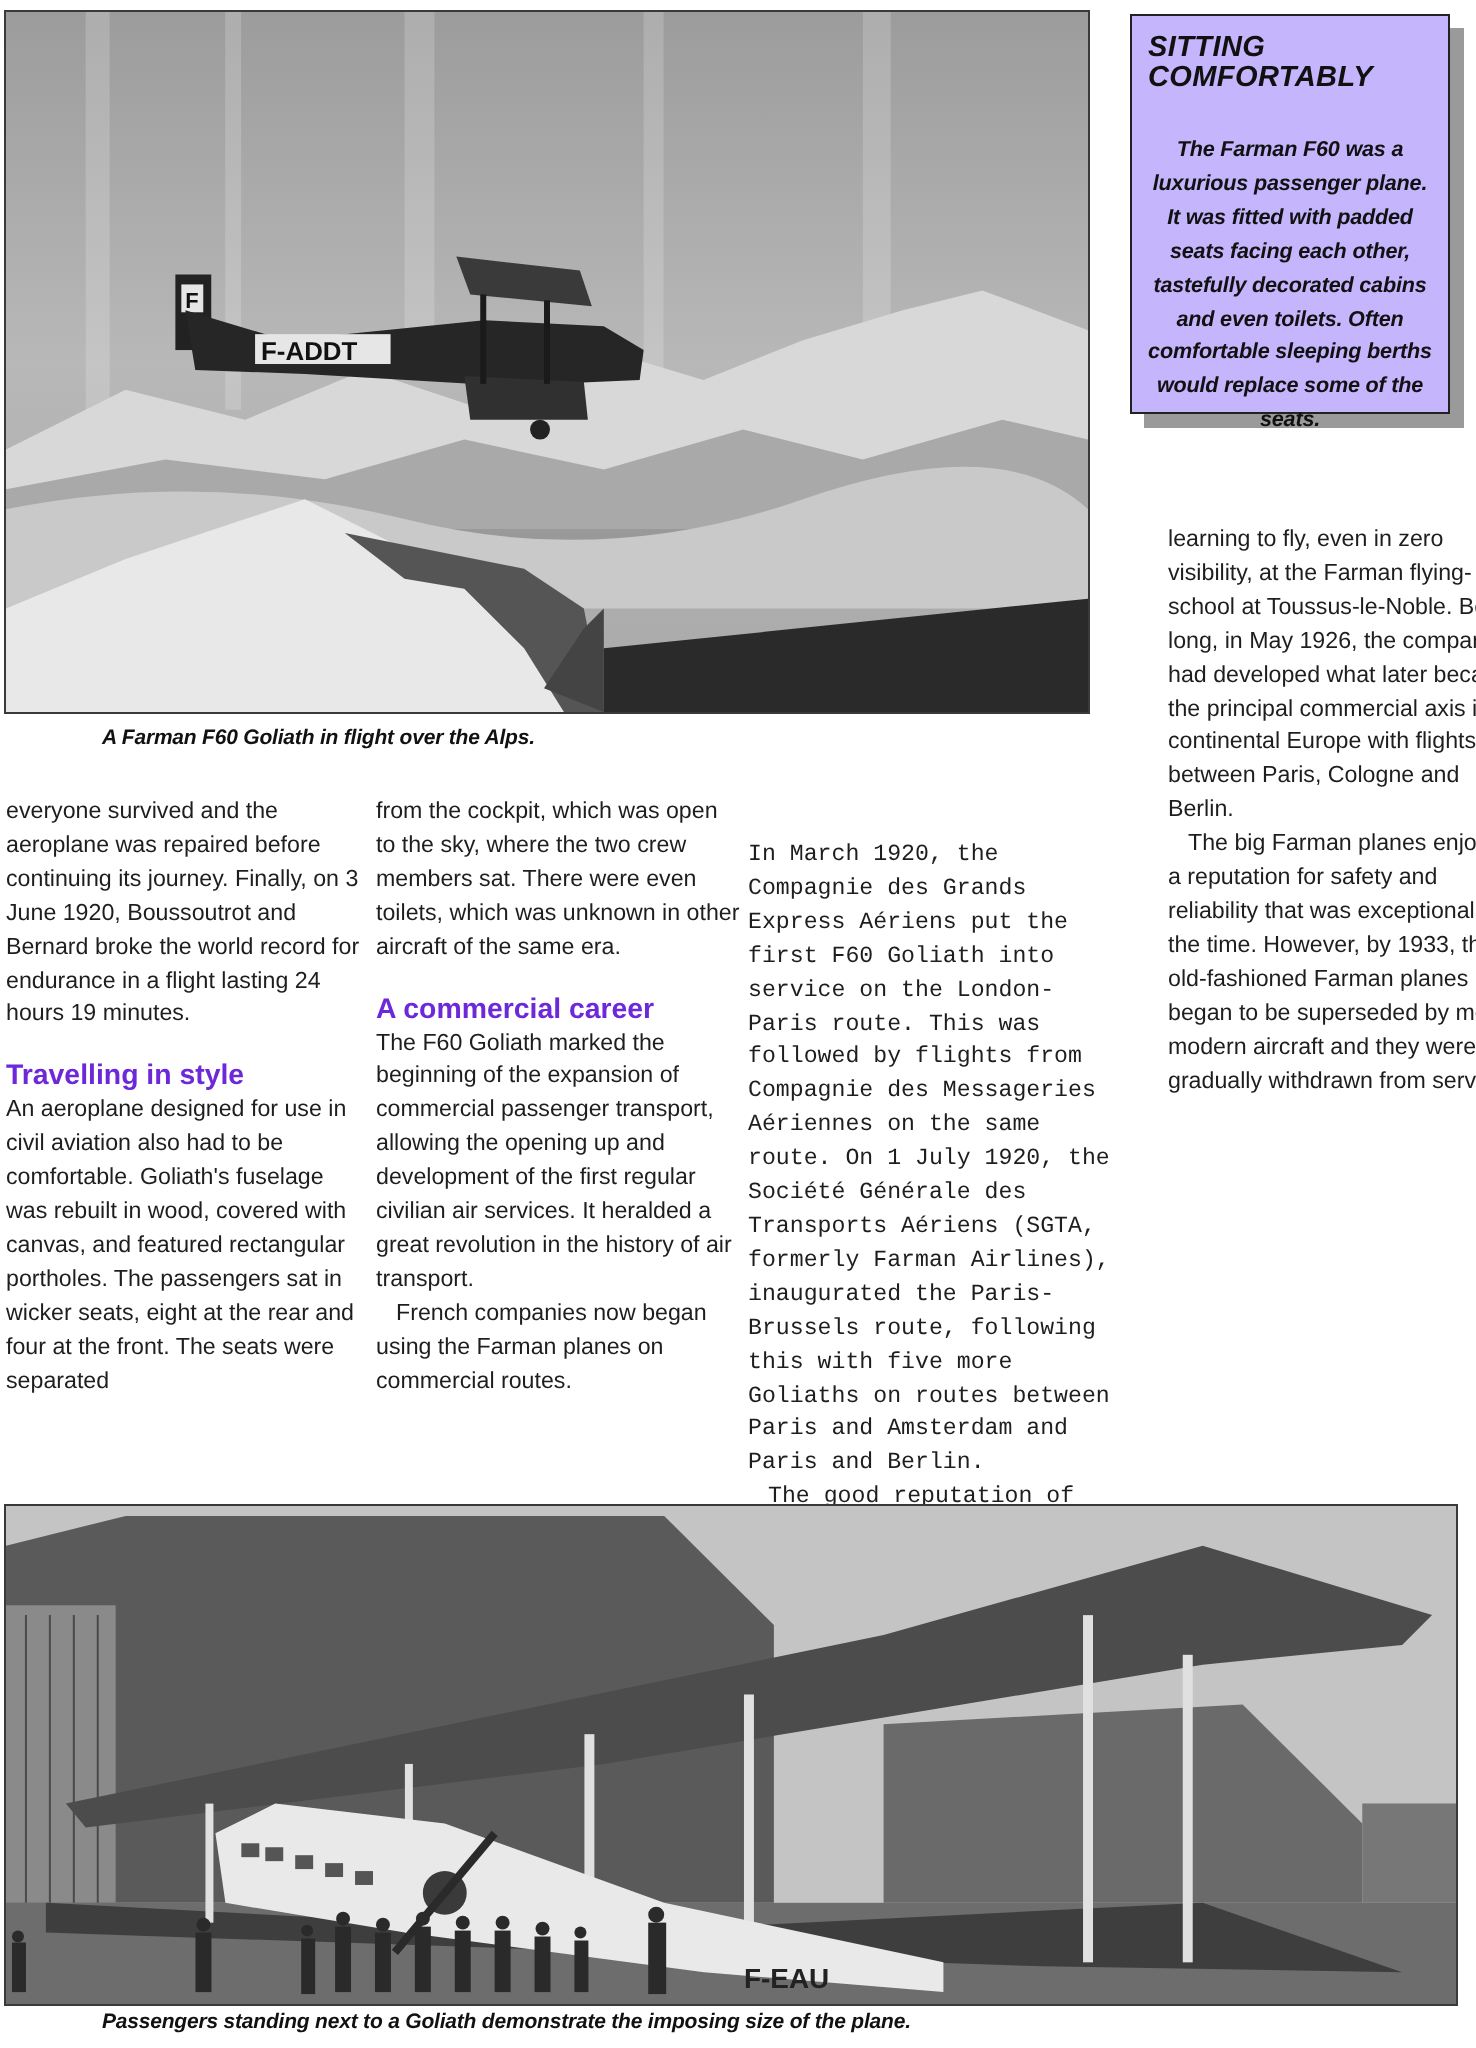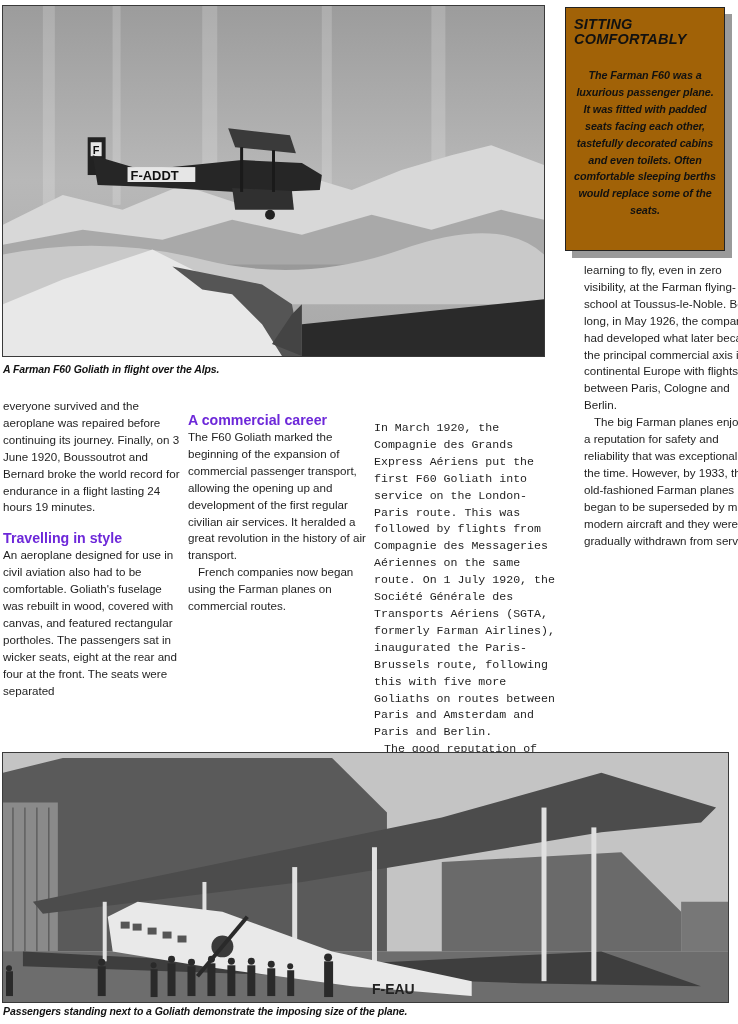--- a/index.html
+++ b/index.html
@@ -11,27 +11,28 @@
 
     #photo-top { left: 2px; top: 5px; width: 543px; height: 352px; }
     #photo-bottom { left: 2px; top: 752px; width: 727px; height: 251px; }
 
     .caption {
       position: absolute;
       font-family: "Liberation Sans", sans-serif;
       font-weight: bold; font-style: italic;
       font-size: 10.5px; color: #111;
       letter-spacing: -0.1px;
+      margin-left: 48px;
     }
     #caption-top { left: 3px; top: 363px; }
     #caption-bottom { left: 3px; top: 1005px; }
 
     .sidebar-box {
-      position: absolute; left: 565px; top: 7px; width: 160px; height: 244px;
-      background: #a16207; border: 1.5px solid #222;
+      position: absolute; left: 565px; top: 7px; width: 160px; height: 200px;
+      background: #c4b5fd; border: 1.5px solid #222;
       box-shadow: 7px 7px 0 #9a9a9a;
       padding: 9px 8px 6px 8px;
     }
     .sidebar-title {
       font-weight: bold; font-style: italic; font-size: 14.5px; line-height: 15px;
       color: #111; letter-spacing: 0.2px;
     }
     .sidebar-body {
       margin-top: 20px;
       font-weight: bold; font-style: italic; font-size: 10.8px; line-height: 16.9px;
@@ -109,20 +110,21 @@
   <div class="sidebar-body">The Farman F60 was a luxurious passenger plane. It was fitted with padded seats facing each other, tastefully decorated cabins and even toilets. Often comfortable sleeping berths would replace some of the seats.</div>
 </div>
 
 <div class="col" id="col-1">
   <p>everyone survived and the aeroplane was repaired before continuing its journey. Finally, on 3 June 1920, Boussoutrot and Bernard broke the world record for endurance in a flight lasting 24 hours 19 minutes.</p>
   <div class="subhead">Travelling in style</div>
   <p>An aeroplane designed for use in civil aviation also had to be comfortable. Goliath's fuselage was rebuilt in wood, covered with canvas, and featured rectangular portholes. The passengers sat in wicker seats, eight at the rear and four at the front. The seats were separated</p>
 </div>
 
 <div class="col" id="col-2">
+  <p>from the cockpit, which was open to the sky, where the two crew members sat. There were even toilets, which was unknown in other aircraft of the same era.</p>
   <div class="subhead">A commercial career</div>
   <p>The F60 Goliath marked the beginning of the expansion of commercial passenger transport, allowing the opening up and development of the first regular civilian air services. It heralded a great revolution in the history of air transport.</p>
   <p class="indent">French companies now began using the Farman planes on commercial routes.</p>
 </div>
 
 <div class="col" id="col-3">
   <p>In March 1920, the Compagnie des Grands Express Aériens put the first F60 Goliath into service on the London-Paris route. This was followed by flights from Compagnie des Messageries Aériennes on the same route. On 1 July 1920, the Société Générale des Transports Aériens (SGTA, formerly Farman Airlines), inaugurated the Paris-Brussels route, following this with five more Goliaths on routes between Paris and Amsterdam and Paris and Berlin.</p>
   <p class="indent">The good reputation of SGTA soon spread. Their pilots were well trained – all</p>
 </div>
 

